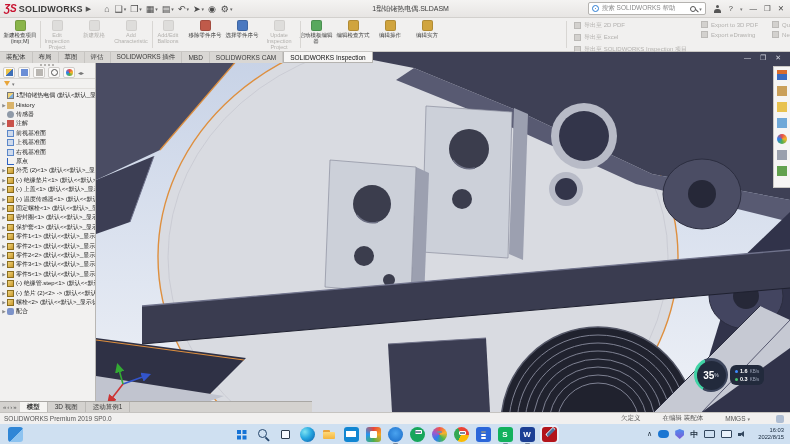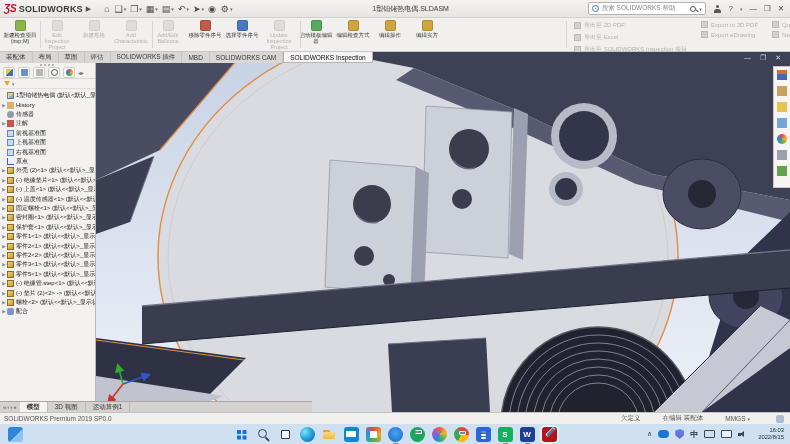--- a/index.html
+++ b/index.html
@@ -443,20 +443,40 @@
 
         <i class="tpicon tp-pal"></i>
 
         <i class="tpicon tp-app"></i>
 
         <i class="tpicon tp-scene"></i>
 
         <i class="tpicon tp-prop"></i>
       </div>
 
+    <div class="perf">
+      <div class="gauge">
+        <span class="pv">35</span>
+        <span class="pu">%</span>
+      </div>
+      <div class="pill">
+
+          <div class="prow">
+            <span class="pdot" style="background: rgb(63, 140, 255);"></span>
+            <span class="pval">1.6</span>
+            <span class="punit">KB/s</span>
+          </div>
+
+          <div class="prow">
+            <span class="pdot" style="background: rgb(70, 196, 110);"></span>
+            <span class="pval">0.3</span>
+            <span class="punit">KB/s</span>
+          </div>
+        </div>
+    </div>
   </div>
 
   <div class="abs tabrow">
 
       <span class="rtab">装配体</span>
 
       <span class="rtab">布局</span>
 
       <span class="rtab">草图</span>
 

